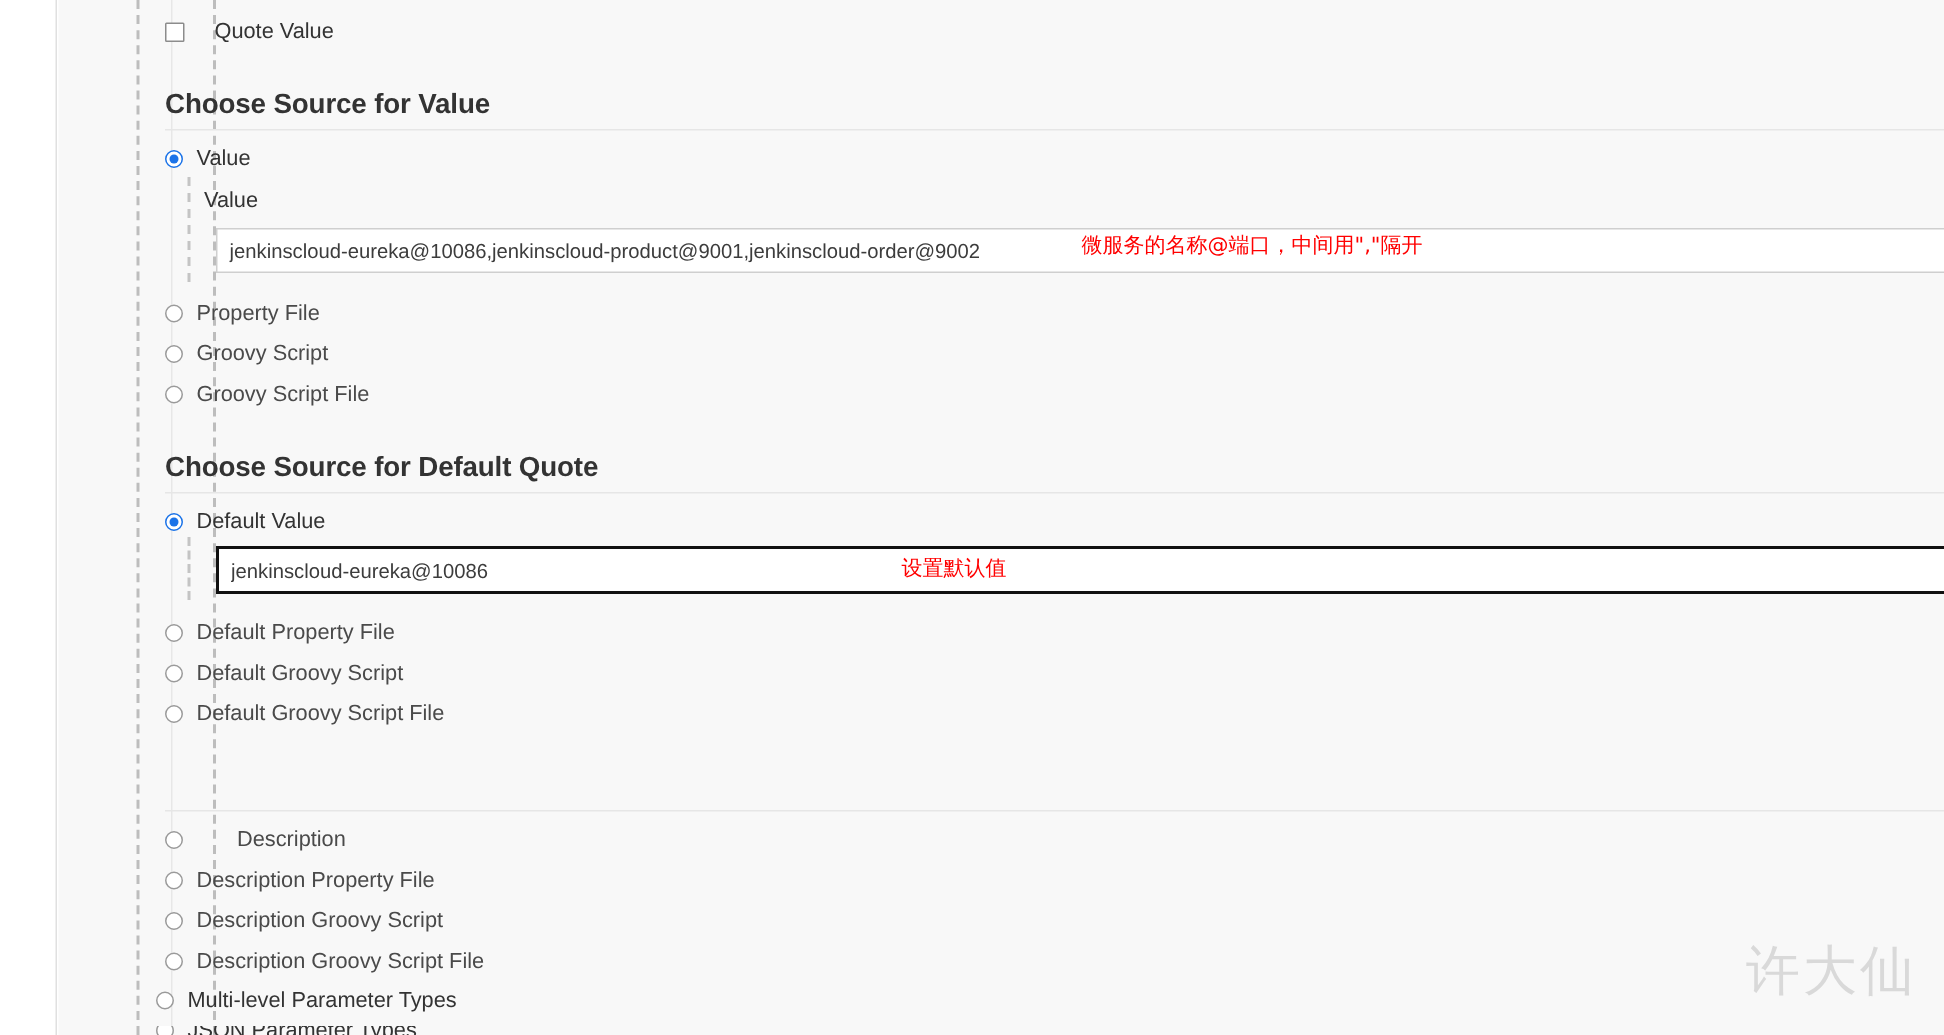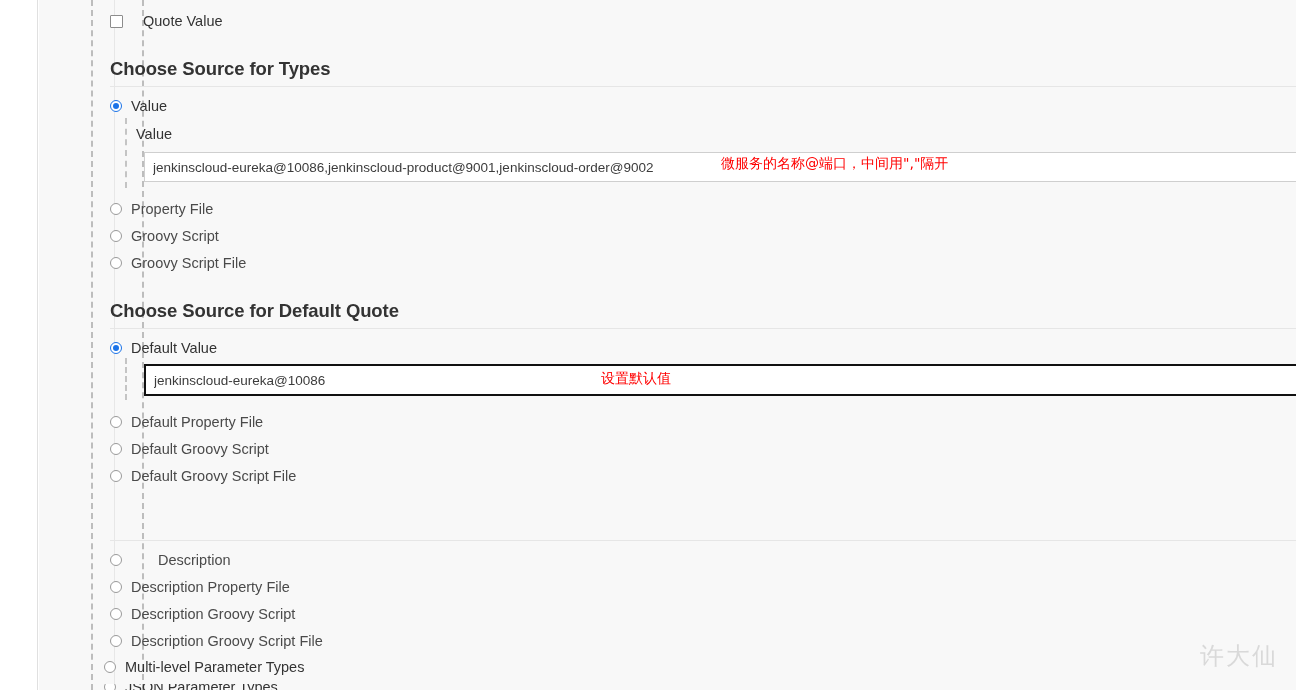--- a/index.html
+++ b/index.html
@@ -151,21 +151,21 @@
     font-family: "DejaVu Sans", "Liberation Sans", sans-serif;
     white-space: nowrap;
     pointer-events: none;
   }
 
   
   .watermark {
     position: absolute;
     right: 18px;
     bottom: 18px;
-    font-size: 24px;
+    font-size: 36px;
     color: #d9d9d9;
     font-family: Liberation Mono, monospace;
     letter-spacing: 2px;
     user-select: none;
   }
 
   
   .clip-row { overflow: hidden; }
 </style>
 </head>
@@ -181,21 +181,21 @@
     <div class="rail rail-2"></div>
   </div>
 
   <div class="content">
 
     <div class="row cb-row" style="top:14px;">
       <span class="checkbox"></span>
       <span class="cb-label">Quote Value</span>
     </div>
 
-    <div class="row section" style="top:58px;">Choose Source for Types</div>
+    <div class="row section" style="top:58px;">Choose Source for Value</div>
 
     <div class="row radio-row" style="top:99px;">
       <span class="radio checked"></span>
       <span class="radio-label dark">Value</span>
     </div>
 
     <div class="row field-label" style="top:126px; left:26px;">Value</div>
 
     <div class="row radio-row" style="top:202px;">
       <span class="radio"></span>

